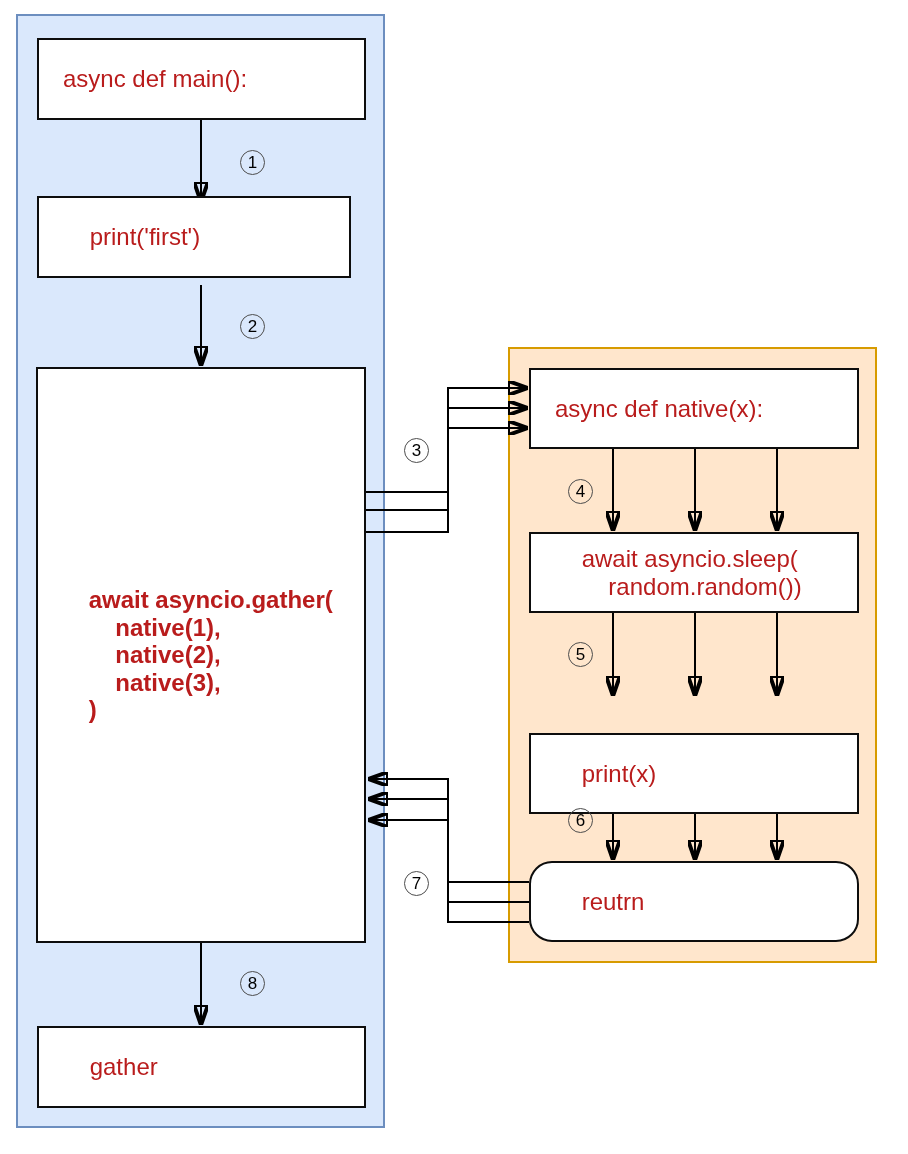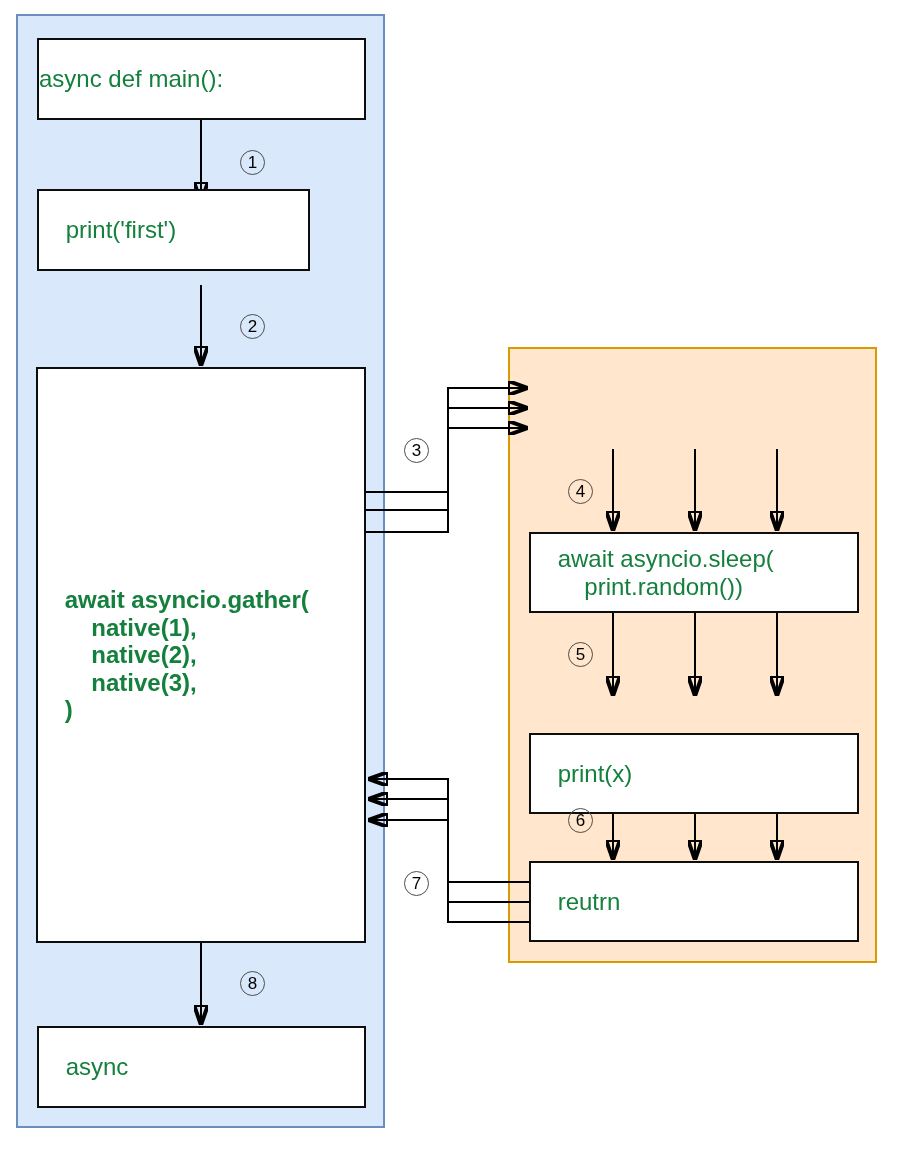--- a/index.html
+++ b/index.html
@@ -45,21 +45,22 @@
     box-sizing: border-box;
     background: var(--node-fill, #ffffff);
     border: 2px solid var(--node-border, #0d0d0d);
     display: flex;
     align-items: center;
   }
   .node-text {
     white-space: pre;
     font-size: 24px;
     line-height: 27.5px;
-    color: #15803d;
+    color: #b91c1c;
+    padding-left: 24px;
   }
   .step-badge {
     position: absolute;
     box-sizing: border-box;
     width: 25px;
     height: 25px;
     border: 1.5px solid #4d4d4d;
     border-radius: 50%;
     display: flex;
     align-items: center;
@@ -108,47 +109,50 @@
 
     <path d="M529,882 L448,882 L448,779 L368,779" marker-end="url(#ah)"></path>
     <path d="M529,902 L448,902 L448,799 L368,799" marker-end="url(#ah)"></path>
     <path d="M529,922 L448,922 L448,820 L368,820" marker-end="url(#ah)"></path>
   </svg>
 
   <div class="node" style="left:37px; top:38px; width:329px; height:82px;">
     <div class="node-text">async def main():</div>
   </div>
 
-  <div class="node" style="left:37px; top:189px; width:273px; height:82px;">
+  <div class="node" style="left:37px; top:196px; width:314px; height:82px;">
     <div class="node-text">    print('first')</div>
   </div>
 
   <div class="node" style="left:36px; top:367px; width:330px; height:576px;font-weight:bold;">
     <div class="node-text">    await asyncio.gather(
         native(1),
         native(2),
         native(3),
     )</div>
   </div>
 
   <div class="node" style="left:37px; top:1026px; width:329px; height:82px;">
-    <div class="node-text">    async</div>
+    <div class="node-text">    gather</div>
   </div>
 
+  <div class="node" style="left:529px; top:368px; width:330px; height:81px;">
+    <div class="node-text">async def native(x):</div>
+  </div>
 
   <div class="node" style="left:529px; top:532px; width:330px; height:81px;">
     <div class="node-text">    await asyncio.sleep(
-        print.random())</div>
+        random.random())</div>
   </div>
 
   <div class="node" style="left:529px; top:697px; width:330px; height:81px;margin-top:36px;">
     <div class="node-text">    print(x)</div>
   </div>
 
-  <div class="node" style="left:529px; top:861px; width:330px; height:81px;">
+  <div class="node" style="left:529px; top:861px; width:330px; height:81px;border-radius:23px;">
     <div class="node-text">    reutrn</div>
   </div>
 
   <div class="step-badge" style="left:240px; top:150px;">
     <span>1</span>
   </div>
   <div class="step-badge" style="left:240px; top:314px;">
     <span>2</span>
   </div>
   <div class="step-badge" style="left:404px; top:438px;">

